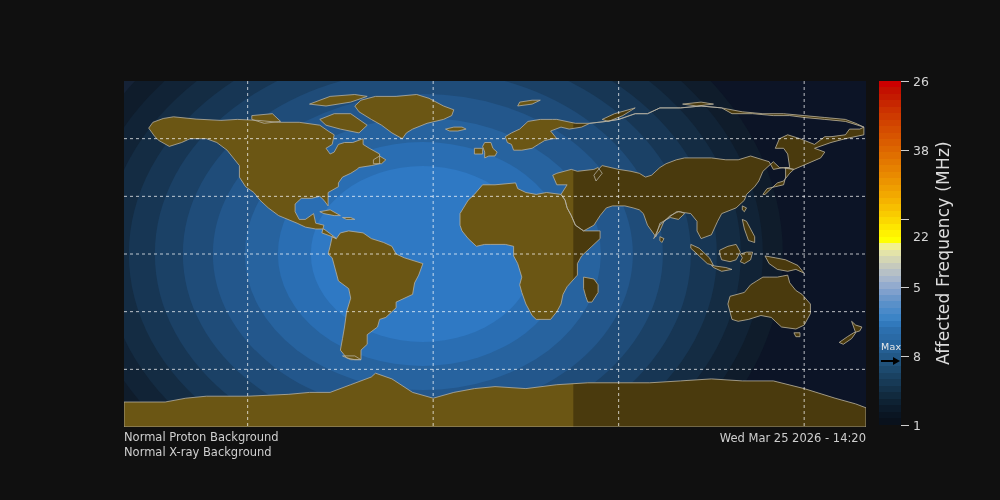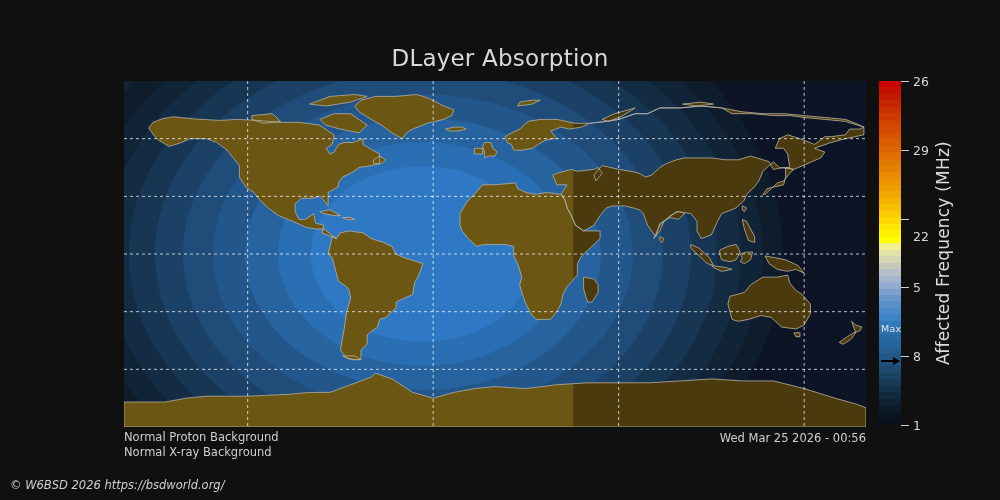--- a/index.html
+++ b/index.html
@@ -59,21 +59,20 @@
   .footer{
     position:absolute;left:10px;top:478px;font-size:11.5px;color:#d0d0d0;
     font-style:italic;
   }
 </style>
 </head>
 <body>
 
 <div id="root">
 
-  <div class="title">DLayer Absorption</div>
 
   <div class="map-wrap">
     <svg class="map-svg" id="map-svg" viewBox="0 0 742 346" preserveAspectRatio="none">
       <defs>
         <clipPath id="mapclip">
             <rect x="0" y="0" width="742" height="346"></rect>
           </clipPath>
         <clipPath id="nightclip">
             <rect id="night-rect" x="449.3222222222222" y="0" width="292.6777777777778" height="346"></rect>
           </clipPath>
@@ -269,28 +268,27 @@
   <div class="cbar-ticks" id="cbar-ticks">
       <div class="tickmark" style="top: 344px;"></div>
       <div class="ticklabel" style="top: 344px;">1</div>
       <div class="tickmark" style="top: 275.2px;"></div>
       <div class="ticklabel" style="top: 275.2px;">8</div>
       <div class="tickmark" style="top: 206.4px;"></div>
       <div class="ticklabel" style="top: 206.4px;">5</div>
       <div class="tickmark" style="top: 137.6px;"></div>
       <div class="ticklabel" style="top: 155px;">22</div>
       <div class="tickmark" style="top: 68.8px;"></div>
-      <div class="ticklabel" style="top: 68.8px;">29</div>
+      <div class="ticklabel" style="top: 68.8px;">38</div>
       <div class="tickmark" style="top: 0px;"></div>
       <div class="ticklabel" style="top: 0px;">26</div>
     </div>
   <div class="cbar-title">Affected Frequency (MHz)</div>
   <svg class="maxbox" id="maxbox" viewBox="0 0 22 22" style="top: 346.286px;">
     <path d="M2 15 L16 15" stroke="#000" stroke-width="2" fill="none"></path>
     <path d="M14 11 L21 15 L14 19 Z" fill="#000"></path>
   </svg>
-  <div class="maxlabel" style="top: 323px;">Max</div>
+  <div class="maxlabel" style="top: 341px;">Max</div>
 
   <div class="note l2">Normal X-ray Background</div>
   <div class="note l1">Normal Proton Background</div>
-  <div class="stamp">Wed Mar 25 2026 - 00:56</div>
-  <div class="footer">© W6BSD 2026 https://bsdworld.org/</div>
+  <div class="stamp">Wed Mar 25 2026 - 14:20</div>
 </div>
 
 </body></html>

